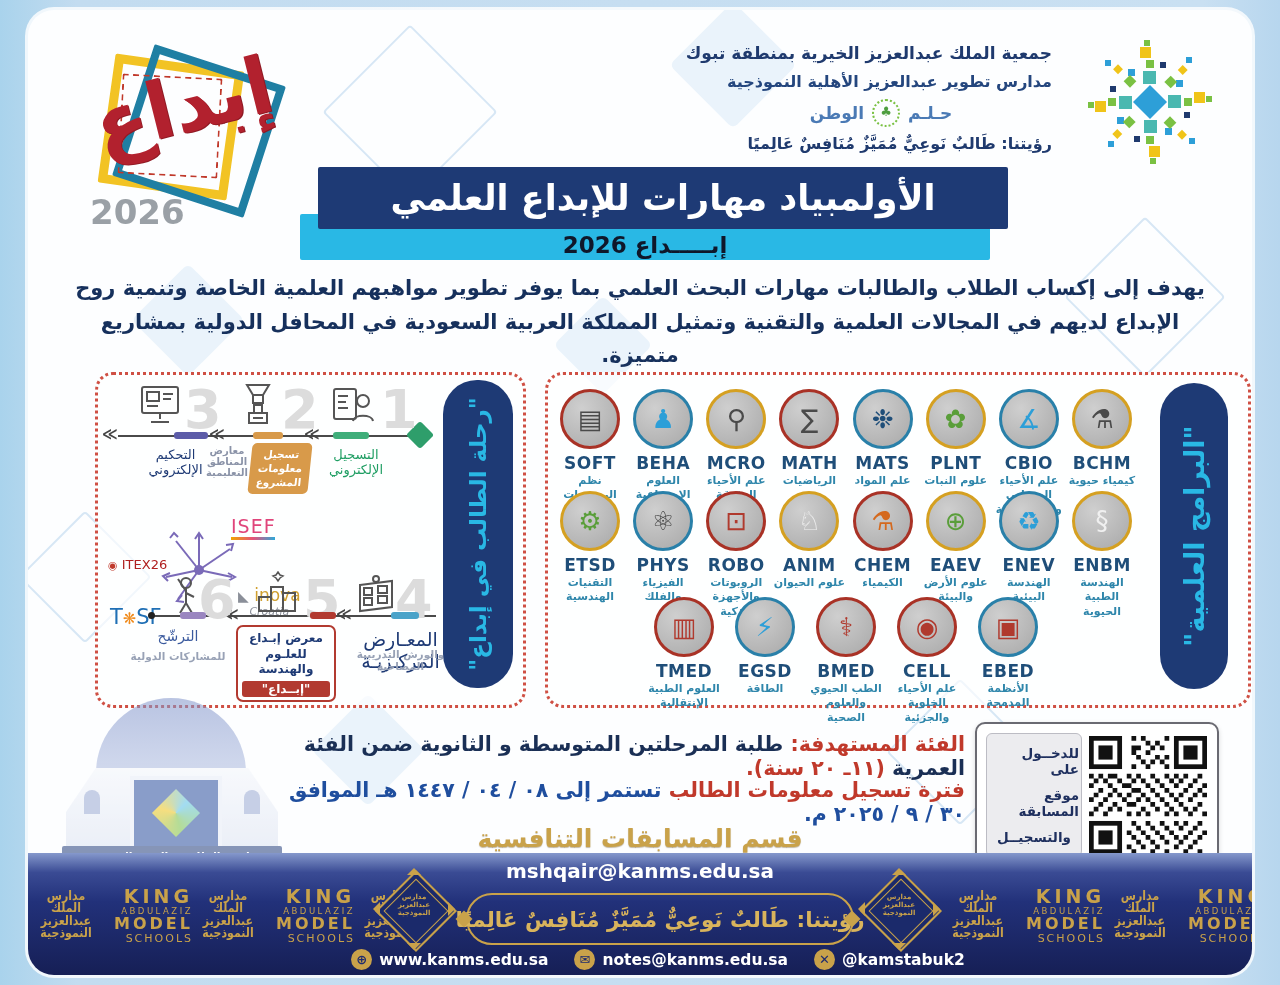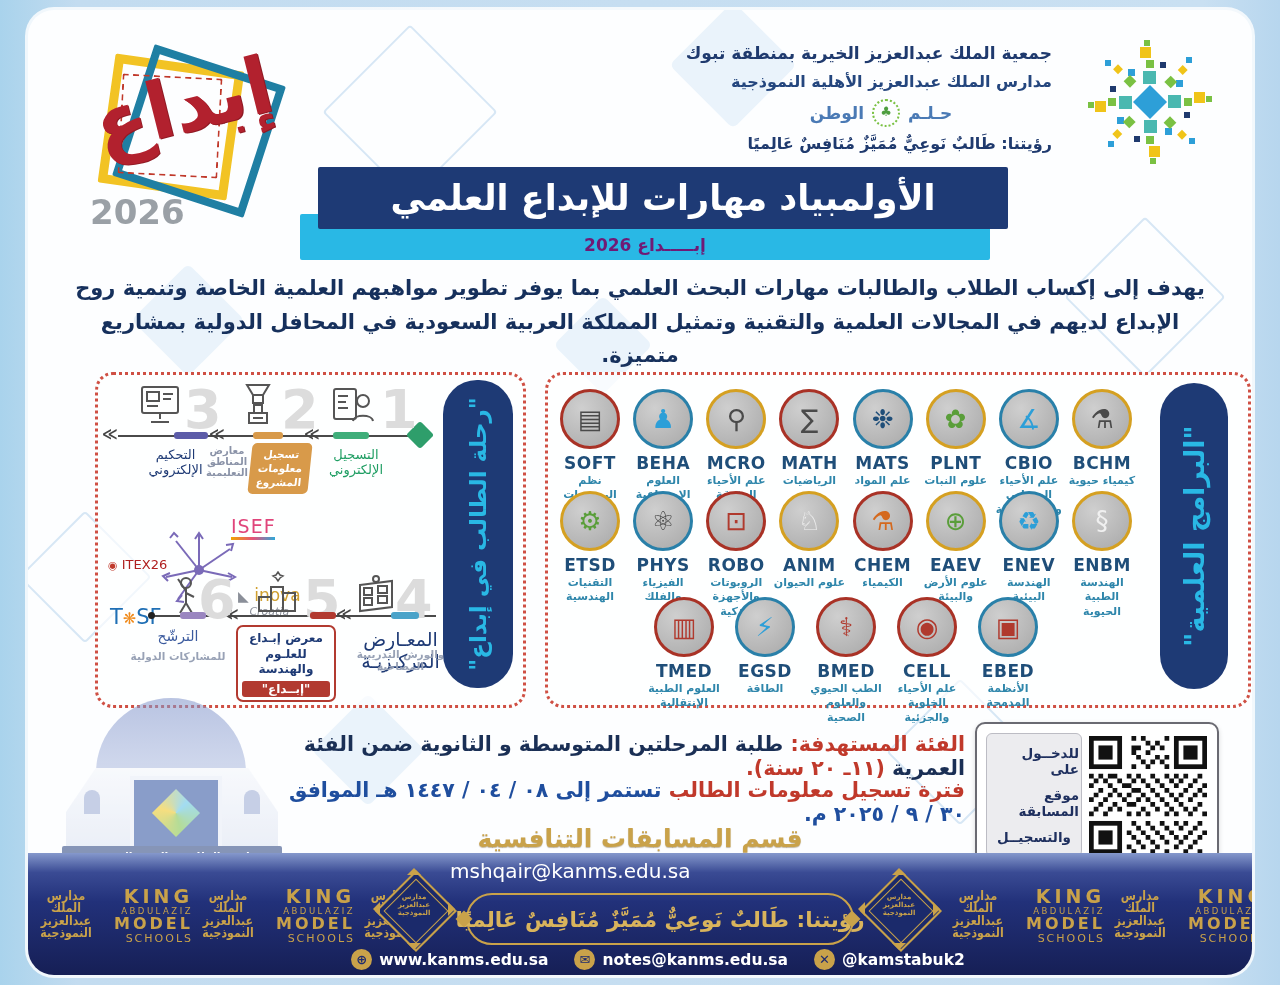--- a/index.html
+++ b/index.html
@@ -20,21 +20,21 @@
   .org{position:absolute;left:572px;top:33px;width:452px;direction:rtl;text-align:right;color:#1f3a6e}
   .org .l1{font-size:17px;font-weight:bold;margin-bottom:9px}
   .org .l2{font-size:16px;font-weight:800;color:#24467e;margin-bottom:8px}
   .org .l3{font-size:17px;font-weight:bold;color:#4a7ab5;margin-bottom:7px;display:flex;gap:8px;justify-content:center;align-items:center;padding-left:110px}
   .org .l4{font-size:16px;font-weight:bold}
   .emblem{display:inline-block;width:24px;height:24px;border-radius:50%;border:2px dotted #7ac143;color:#4e9e3f;
           font-size:13px;text-align:center;line-height:22px}
   
   .tcyan{position:absolute;left:272px;top:204px;width:690px;height:46px;background:#29b8e5;border-radius:2px;
          display:flex;align-items:flex-end;justify-content:center}
-  .tcyan span{font-size:17px;font-weight:bold;color:#701a75;direction:rtl;line-height:30px}
+  .tcyan span{font-size:23px;font-weight:bold;color:#0f172a;direction:rtl;line-height:30px}
   .tnavy{position:absolute;left:290px;top:157px;width:690px;height:62px;background:#1e3a75;border-radius:2px;
          display:flex;align-items:center;justify-content:center}
   .tnavy span{color:#fff;font-size:35px;font-weight:bold;direction:rtl}
   .desc{position:absolute;left:35px;top:262px;width:1154px;text-align:center;direction:rtl;
         color:#16305c;font-size:21px;font-weight:600;line-height:1.6}
   
   .panel{position:absolute;top:362px;border:3px dotted #cf5044;border-radius:18px;background:rgba(255,255,255,.65)}
   #jpanel{left:67px;width:425px;height:330px}
   #ppanel{left:517px;width:700px;height:330px}
   .vtab{position:absolute;top:370px;width:70px;height:308px;background:#1e3a75;border-radius:34px;z-index:3}
@@ -70,21 +70,21 @@
   
   .info{position:absolute;left:230px;width:707px;direction:rtl;text-align:right;font-size:20.5px;font-weight:bold}
   .red{color:#c0392b}.navyT{color:#1a2f55}.blueT{color:#1f4e9e}
   .qrbox{position:absolute;left:947px;top:712px;width:240px;height:146px;background:#fff;border:2px solid #6a6a72;
          border-radius:10px;box-shadow:0 2px 5px rgba(0,0,0,.15)}
   .qrlabel{position:absolute;left:9px;top:9px;width:96px;height:124px;background:#ececef;border:1px solid #bcbcc4;
            border-radius:6px;display:flex;flex-direction:column;justify-content:space-around;align-items:center;
            direction:rtl;color:#1e2f5e;font-size:13.5px;font-weight:bold;padding:6px 2px;box-sizing:border-box}
   .dept{position:absolute;left:422px;top:814px;width:380px;text-align:center;direction:rtl;
         color:#c9a24a;font-size:25px;font-weight:bold;text-shadow:0 1px 1px rgba(90,60,0,.35)}
-  .email{position:absolute;left:422px;top:849px;width:380px;color:#fff;font-size:20px;font-weight:400;z-index:4}
+  .email{position:absolute;left:422px;top:849px;width:380px;text-align:center;color:#fff;font-size:20px;font-weight:700;z-index:4}
   
   .bld{position:absolute;left:30px;top:688px;width:228px;height:177px;opacity:.55}
   .dome{position:absolute;left:38px;top:0;width:150px;height:84px;border-radius:150px 150px 0 0;
         background:linear-gradient(180deg,#8194ca,#b4c1e2)}
   .fac{position:absolute;left:8px;top:70px;width:212px;height:80px;background:linear-gradient(#f4f6fb,#dde4f2);
        clip-path:polygon(0 55%,14% 0,86% 0,100% 55%,100% 100%,0 100%)}
   .fpanel{position:absolute;left:72px;top:78px;width:84px;height:66px;background:#2b4f9e;border:4px solid #e8ecf6}
   .fstar{position:absolute;left:50%;top:50%;width:34px;height:34px;transform:translate(-50%,-50%) rotate(45deg);
          background:conic-gradient(#59c2e8,#7ac143,#f0c419,#59c2e8)}
   .arch{position:absolute;width:16px;height:24px;border-radius:8px 8px 0 0;background:#9aa9d2;top:92px}
@@ -133,21 +133,21 @@
   <div class="abs" style="left:50px;top:22px;width:215px;height:205px">
     <div class="sq" style="left:28px;top:30px;width:112px;height:112px;border:9px solid #f2c324;transform:rotate(8deg)"></div>
     <div class="sq" style="left:52px;top:30px;width:122px;height:122px;border:8px solid #1f7fa3;transform:rotate(18deg)"></div>
     <div class="sq" style="left:42px;top:44px;width:96px;height:96px;border:2px dashed #c0392b;transform:rotate(3deg)"></div>
     <div class="calli" style="left:10px;top:28px;width:190px;text-align:center;font-size:78px">إبداع</div>
     <div class="year" style="left:12px;top:160px">2026</div>
   </div>
 
   <div class="org">
     <div class="l1">جمعية الملك عبدالعزيز الخيرية بمنطقة تبوك</div>
-    <div class="l2">مدارس الملك عبدالعزيز الأهلية النموذجية</div>
+    <div class="l2">مدارس تطوير عبدالعزيز الأهلية النموذجية</div>
     <div class="l3">
       <span>حـلـم</span>
       <span class="emblem">♣</span>
       <span>الوطن</span>
     </div>
     <div class="l4">رؤيتنا: طَالبٌ نَوعِيٌّ مُمَيَّزٌ مُنَافِسٌ عَالِميًا</div>
   </div>
 
   <div class="abs" style="left:1052px;top:22px;width:140px;height:140px">
     <svg width="140" height="140" viewBox="0 0 140 140">

